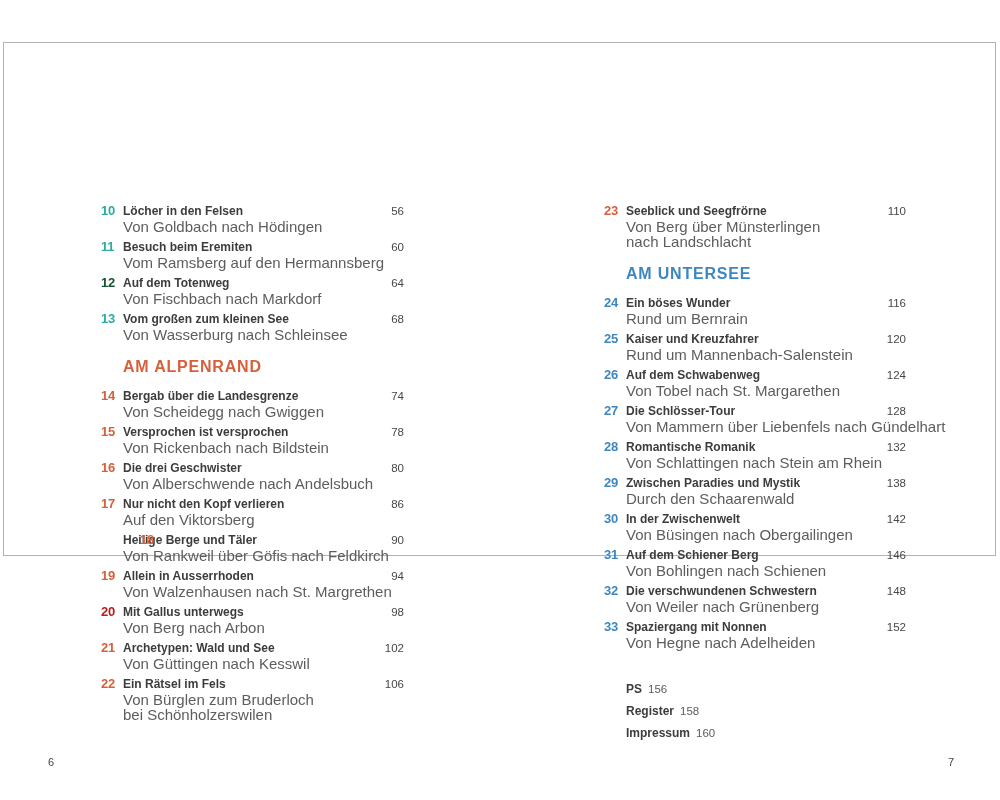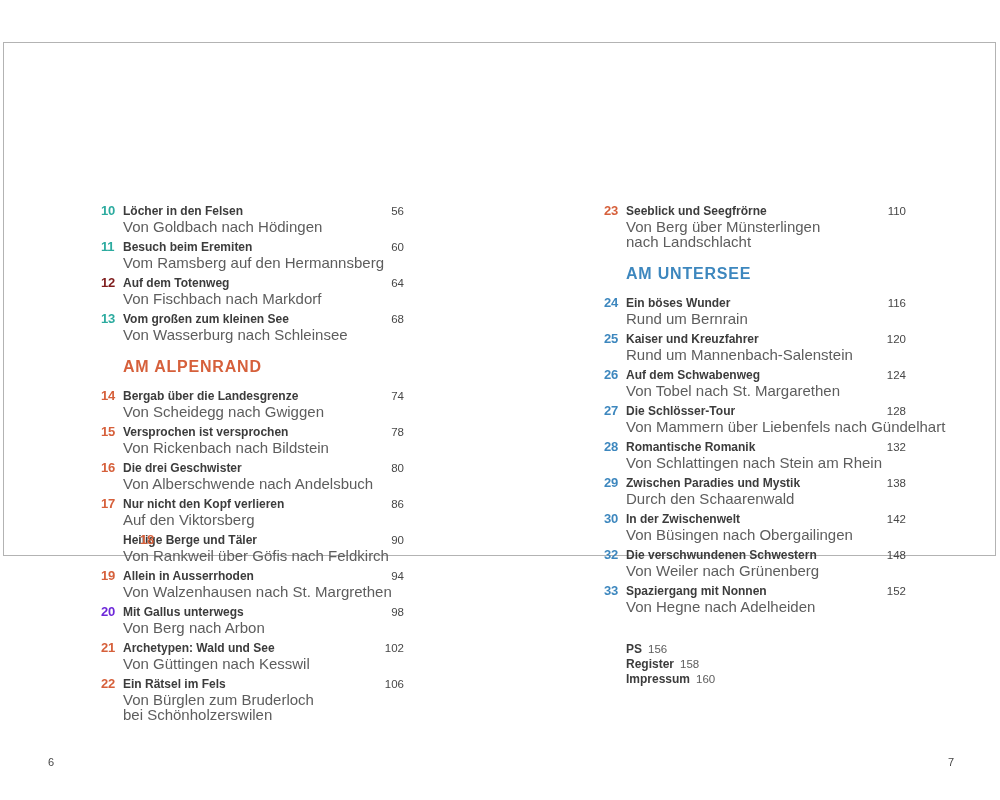--- a/index.html
+++ b/index.html
@@ -70,21 +70,21 @@
     letter-spacing: 0.8px;
     margin: 16px 0 12px 22px;
     white-space: nowrap;
   }
   .backmatter {
     margin-top: 28px;
     margin-left: 22px;
   }
   .bm-row {
     font-size: 12px;
-    line-height: 15px;
+    line-height: 22px;
     white-space: nowrap;
   }
   .bm-label {
     font-weight: bold;
     color: #3c3c3c;
   }
   .bm-page {
     color: #5d5d5d;
     font-size: 11.5px;
     margin-left: 6px;
@@ -109,21 +109,21 @@
         <div class="esub">Von Goldbach nach Hödingen</div>
         <span class="pg">56</span>
       </div>
       <div class="entry">
         <span class="num" style="color: rgb(44, 171, 159);">11</span>
         <div class="etitle">Besuch beim Eremiten</div>
         <div class="esub">Vom Ramsberg auf den Hermannsberg</div>
         <span class="pg">60</span>
       </div>
       <div class="entry">
-        <span class="num" style="color: #7f1d1d;">12</span>
+        <span class="num" style="color: #14532d;">12</span>
         <div class="etitle">Auf dem Totenweg</div>
         <div class="esub">Von Fischbach nach Markdorf</div>
         <span class="pg">64</span>
       </div>
       <div class="entry">
         <span class="num" style="color: rgb(44, 171, 159);">13</span>
         <div class="etitle">Vom großen zum kleinen See</div>
         <div class="esub">Von Wasserburg nach Schleinsee</div>
         <span class="pg">68</span>
       </div>
@@ -158,21 +158,21 @@
         <div class="esub">Von Rankweil über Göfis nach Feldkirch</div>
         <span class="pg">90</span>
       </div>
       <div class="entry">
         <span class="num" style="color: rgb(214, 96, 59);">19</span>
         <div class="etitle">Allein in Ausserrhoden</div>
         <div class="esub">Von Walzenhausen nach St. Margrethen</div>
         <span class="pg">94</span>
       </div>
       <div class="entry">
-        <span class="num" style="color: #6d28d9;">20</span>
+        <span class="num" style="color: #b91c1c;">20</span>
         <div class="etitle">Mit Gallus unterwegs</div>
         <div class="esub">Von Berg nach Arbon</div>
         <span class="pg">98</span>
       </div>
       <div class="entry">
         <span class="num" style="color: rgb(214, 96, 59);">21</span>
         <div class="etitle">Archetypen: Wald und See</div>
         <div class="esub">Von Güttingen nach Kesswil</div>
         <span class="pg">102</span>
       </div>
@@ -227,20 +227,26 @@
         <span class="num" style="color: rgb(61, 135, 190);">29</span>
         <div class="etitle">Zwischen Paradies und Mystik</div>
         <div class="esub">Durch den Schaarenwald</div>
         <span class="pg">138</span>
       </div>
       <div class="entry">
         <span class="num" style="color: rgb(61, 135, 190);">30</span>
         <div class="etitle">In der Zwischenwelt</div>
         <div class="esub">Von Büsingen nach Obergailingen</div>
         <span class="pg">142</span>
+      </div>
+      <div class="entry">
+        <span class="num" style="color: rgb(61, 135, 190);">31</span>
+        <div class="etitle">Auf dem Schiener Berg</div>
+        <div class="esub">Von Bohlingen nach Schienen</div>
+        <span class="pg">146</span>
       </div>
       <div class="entry">
         <span class="num" style="color: rgb(61, 135, 190);">32</span>
         <div class="etitle">Die verschwundenen Schwestern</div>
         <div class="esub">Von Weiler nach Grünenberg</div>
         <span class="pg">148</span>
       </div>
       <div class="entry">
         <span class="num" style="color: rgb(61, 135, 190);">33</span>
         <div class="etitle">Spaziergang mit Nonnen</div>

